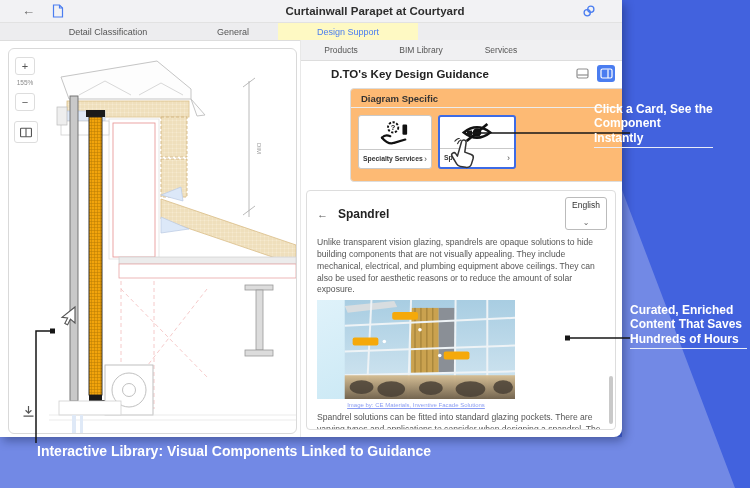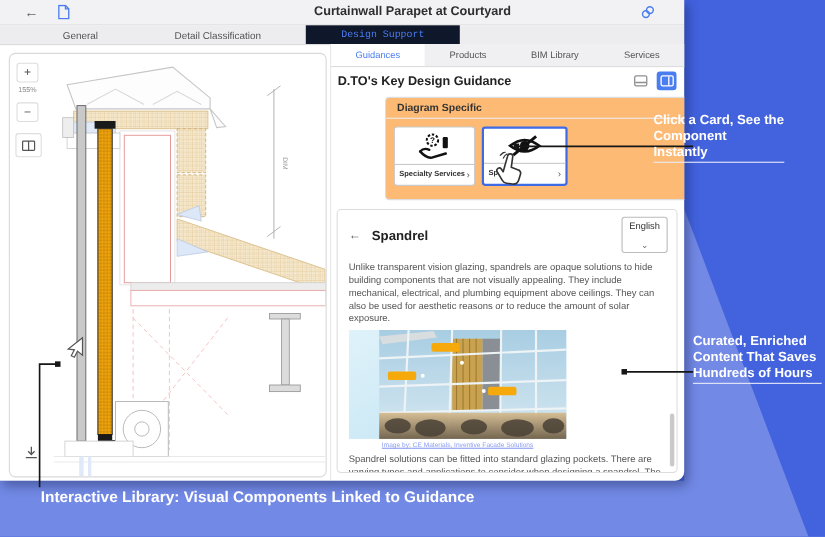--- a/index.html
+++ b/index.html
@@ -16,39 +16,39 @@
   .topbar{position:relative;height:22px;background:#f2f2f4;border-bottom:1px solid #e2e2e2;}
   .topbar .back{position:absolute;left:22px;top:0;line-height:22px;font-size:13px;color:#666;cursor:default;}
   .topbar .doc{position:absolute;left:52px;top:4px;}
   .topbar .title{position:absolute;left:128px;width:494px;text-align:center;line-height:22px;
                  font-size:11.5px;font-weight:bold;color:#2e2e2e;}
   .topbar .link{position:absolute;right:26px;top:4px;}
   .main-tabs{position:absolute;left:0;top:23px;width:100%;height:18px;background:#ededef;
              border-bottom:1px solid #ddd;display:flex;padding-left:28px;box-sizing:border-box;}
   .mtab{font-size:9px;color:#555;line-height:18px;text-align:center;}
   .mtab.t0{width:90px;} .mtab.t1{width:160px;} .mtab.t2{width:140px;}
-  .mtab.active{background:#0f172a;color:#4a7df0;font-family:Liberation Mono, monospace;}
+  .mtab.active{background:#fef9c3;color:#4a7df0;}
   
   .draw-panel{position:absolute;left:8px;top:48px;width:287px;height:384px;background:#fff;
               border:1px solid #d9d9d9;border-radius:6px;overflow:hidden;}
   .cad{position:absolute;inset:0;}
   .zbtn{position:absolute;left:6px;width:20px;height:18px;background:#fff;border:1px solid #ddd;border-radius:3px;
         font-size:11px;color:#555;text-align:center;line-height:17px;box-sizing:border-box;}
   .zlevel{position:absolute;left:2px;top:30px;width:28px;text-align:center;font-size:6.5px;color:#8a8a8a;}
   .tool-btn{position:absolute;left:5px;background:#fff;border:1px solid #ddd;border-radius:3px;width:22px;height:20px;
             display:flex;align-items:center;justify-content:center;}
   .dl-btn{position:absolute;left:8px;top:352px;width:22px;height:20px;display:flex;align-items:center;justify-content:center;}
   
   .rpanel{position:absolute;left:300px;top:40px;width:322px;height:397px;border-left:1px solid #e8e8e8;}
   .rp-tabs{position:absolute;left:0;top:0;width:100%;height:20px;background:#f0f0f2;border-bottom:1px solid #ddd;
            display:flex;}
   .rtab{font-size:8.5px;color:#555;line-height:20px;text-align:center;width:80px;}
   .rtab.active{background:#fff;color:#4a7df0;}
   .rp-head{position:absolute;left:6px;top:24px;right:6px;height:20px;}
-  .rp-head .h{font-size:11.5px;font-weight:bold;color:#222;line-height:20px;}
+  .rp-head .h{font-size:11.5px;font-weight:bold;color:#222;line-height:20px;margin-left:24px;}
   .icon-btn{position:absolute;top:1px;width:18px;height:17px;border-radius:3px;display:flex;align-items:center;justify-content:center;}
   .icon-btn.b1{right:26px;}
   .icon-btn.b2{right:2px;background:#4a7df0;}
   
   .ds-box{position:absolute;left:5px;top:48px;width:310px;height:94px;border:1px solid #ddd;border-radius:4px;
           background:#fdba74;box-sizing:border-box;margin-left:44px;}
   .ds-head{height:18px;border-bottom:1px solid #ececec;display:flex;align-items:center;padding:0 10px;}
   .ds-head .t{font-size:9.5px;color:#333;font-weight:bold;}
   .ds-head .chev{margin-left:auto;font-size:10px;color:#666;}
   .cards{display:flex;gap:6px;padding:7px 7px;}
@@ -104,22 +104,22 @@
     <span class="title">Curtainwall Parapet at Courtyard</span>
     <span class="link">
       <svg width="14" height="14" viewBox="0 0 14 14">
           <circle cx="5.2" cy="8.8" r="3.1" fill="none" stroke="#4a7df0" stroke-width="1.3"></circle>
           <circle cx="8.8" cy="5.2" r="3.1" fill="none" stroke="#4a7df0" stroke-width="1.3"></circle>
         </svg>
     </span>
   </div>
 
   <div class="main-tabs">
+    <div class="mtab t1">Detail Classification</div>
     <div class="mtab t0">General</div>
-    <div class="mtab t1">Detail Classification</div>
     <div class="mtab t2 active">Design Support</div>
   </div>
 
   <div class="draw-panel">
     <svg class="cad" viewBox="0 0 287 384">
       <defs>
         <pattern id="hatchTan" width="4" height="4" patternUnits="userSpaceOnUse">
           <rect width="4" height="4" fill="#f6ead0"></rect>
           <path d="M0 0H4M0 2H4M0 0V4M2 0V4" stroke="#e4cb9d" stroke-width="0.45"></path>
         </pattern>
@@ -195,21 +195,20 @@
     </div>
     <div class="dl-btn">
       <svg width="15" height="15" viewBox="0 0 18 18">
         <path d="M9 2.5 v8 M5.5 7.5 L9 11 l3.5 -3.5 M3 14.5 h12" fill="none" stroke="#555" stroke-width="1.4"></path>
       </svg>
     </div>
   </div>
 
   <div class="rpanel">
     <div class="rp-tabs">
-      <div class="rtab active" style="width:86px;">Guidances</div>
       <div class="rtab">Products</div>
       <div class="rtab">BIM Library</div>
       <div class="rtab">Services</div>
     </div>
 
     <div class="rp-head">
       <div class="h">D.TO's Key Design Guidance</div>
       <div class="icon-btn b1">
         <svg width="13" height="11" viewBox="0 0 13 11">
           <rect x="1" y="1" width="11" height="9" rx="1.5" fill="none" stroke="#8f8f8f" stroke-width="1.2"></rect>

